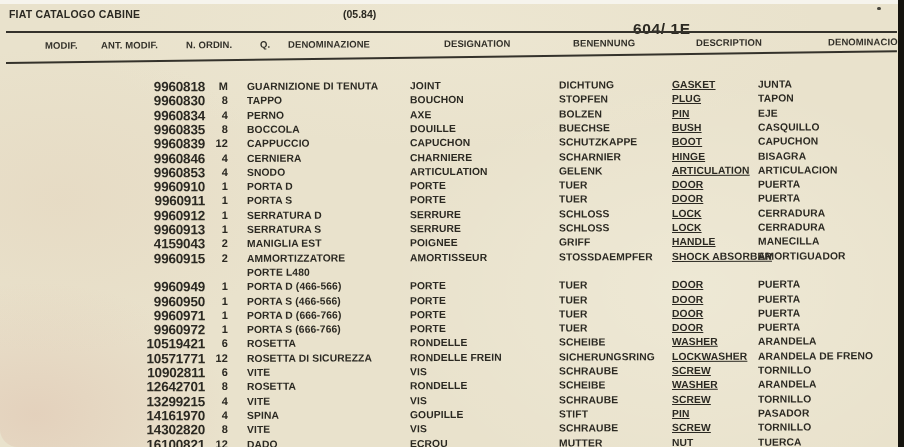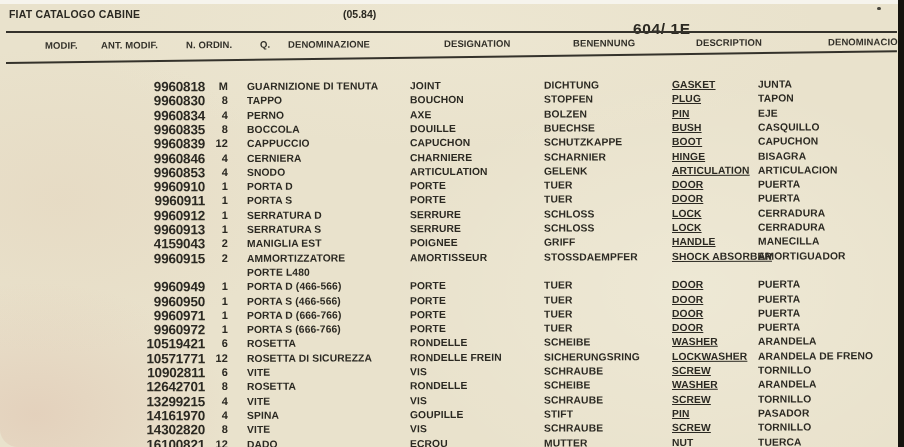--- a/index.html
+++ b/index.html
@@ -33,21 +33,21 @@
   .h-modif{left:9px;} .h-ant{left:65px;} .h-nordin{left:150px;} .h-q{left:224px;}
   .h-den{left:252px;} .h-des{left:408px;} .h-ben{left:537px;} .h-desc{left:660px;}
   .h-denoms{left:792px;}
   #rows{position:absolute;left:0;top:0;width:904px;height:318px;}
   .row{position:absolute;left:0;width:904px;height:14px;
     transform:rotate(-0.25deg);transform-origin:0 50%;}
   .cell{position:absolute;white-space:nowrap;line-height:13px;
     font-size:10.3px;font-weight:700;color:#2b2922;letter-spacing:0.1px;}
   .c-num{left:139px;width:66px;text-align:right;font-size:13.5px;letter-spacing:-0.2px;}
   .c-qty{left:204px;width:24px;text-align:right;font-size:11px;}
-  .c-den{left:247px;} .c-des{left:410px;} .c-ben{left:544px;}
+  .c-den{left:247px;} .c-des{left:410px;} .c-ben{left:559px;}
   .c-desc{left:672px;text-decoration:underline;} .c-denoms{left:758px;}
   .scan-top{position:absolute;left:0;top:0;width:898px;height:4px;background:#f6f4ed;}
   .page-edge{position:absolute;right:0;top:0;width:6px;height:447px;background:#15130e;}
   .ink-speck{position:absolute;left:877px;top:7px;width:4px;height:3px;
     background:#45433a;border-radius:2px;}
 </style>
 </head>
 <body>
 
 <div id="sheet">

